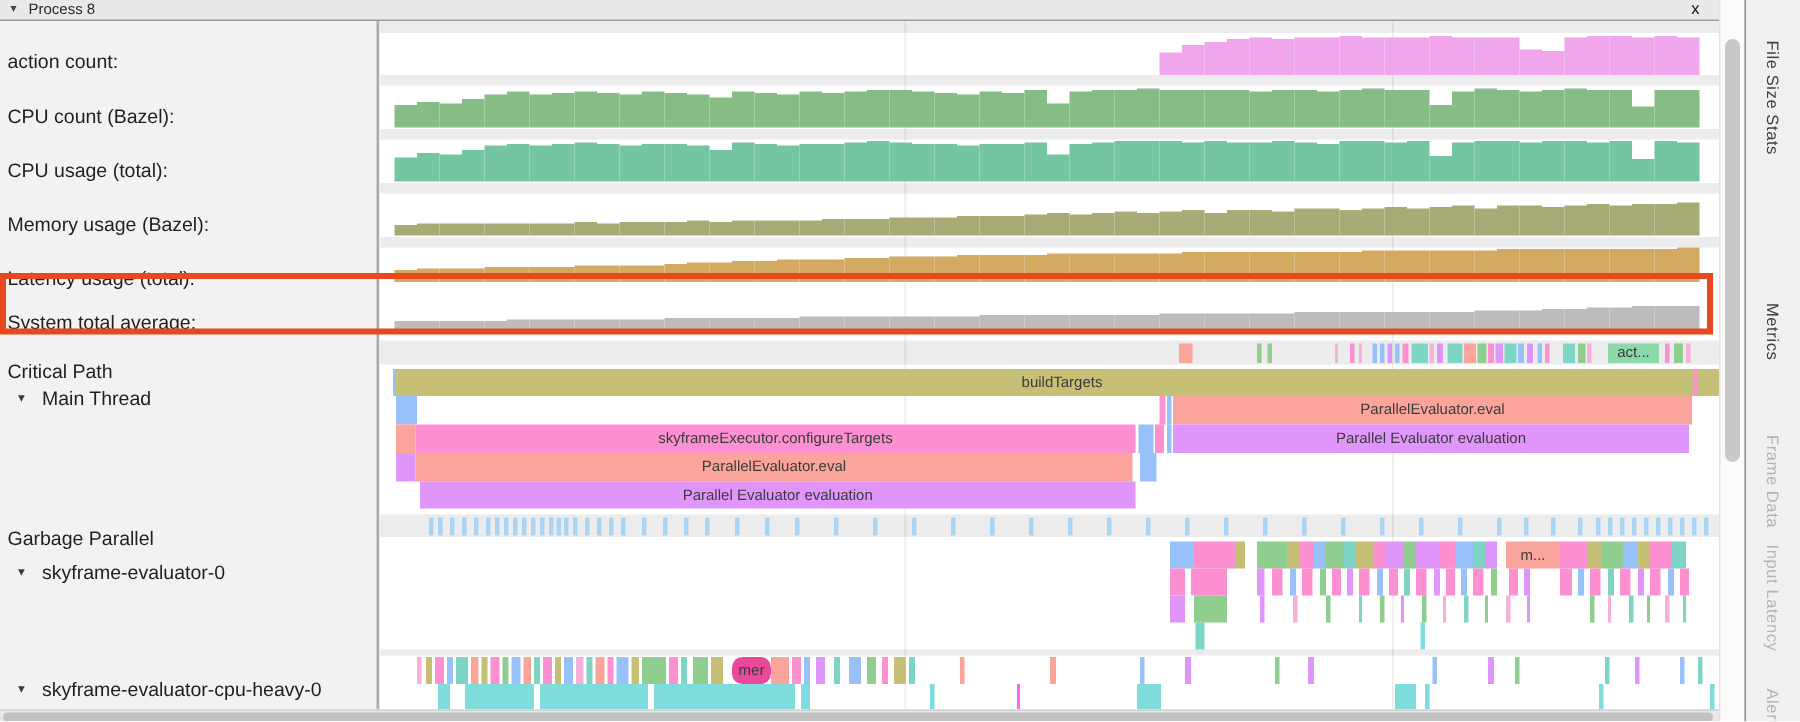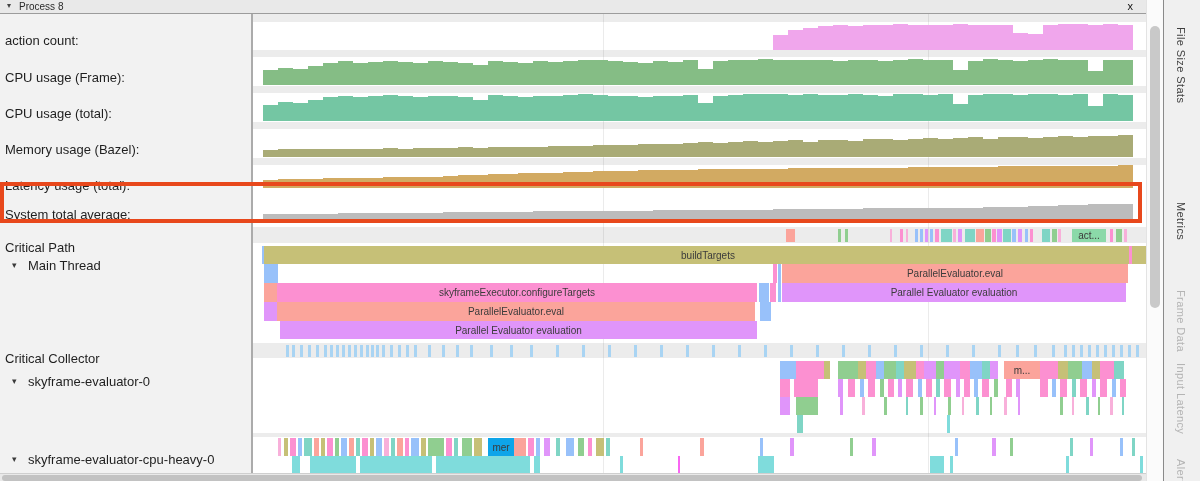--- a/index.html
+++ b/index.html
@@ -42,29 +42,29 @@
   <div id="panel">
 
     <div class="phead">
       <span class="tri">▾</span>
       <span class="ptitle">Process 8</span>
       <span class="pclose">x</span>
     </div>
 
     <div class="labelcol">
       <div class="tlabel" style="top:19px">action count:</div>
-      <div class="tlabel" style="top:56px">CPU usage (Frame):</div>
+      <div class="tlabel" style="top:56px">CPU count (Bazel):</div>
       <div class="tlabel" style="top:92px">CPU usage (total):</div>
       <div class="tlabel" style="top:128px">Memory usage (Bazel):</div>
       <div class="tlabel" style="top:164px">Latency usage (total):</div>
       <div class="tlabel" style="top:193px">System total average:</div>
       <div class="tlabel" style="top:226px">Critical Path</div>
       <span class="ttri" style="top:246px">▾</span>
       <div class="tlabel ind" style="top:244px">Main Thread</div>
-      <div class="tlabel" style="top:337px">Critical Collector</div>
+      <div class="tlabel" style="top:337px">Garbage Parallel</div>
       <span class="ttri" style="top:362px">▾</span>
       <div class="tlabel ind" style="top:360px">skyframe-evaluator-0</div>
       <span class="ttri" style="top:440px">▾</span>
       <div class="tlabel ind" style="top:438px">skyframe-evaluator-cpu-heavy-0</div>
     </div>
 
     <div class="chartcol">
 
       <div class="strip" style="top:0;height:8px"></div>
       <div class="strip" style="top:36px;height:7px"></div>
@@ -669,21 +669,21 @@
           <div class="blk" style="left: 138px; width: 4px; background: rgb(127, 213, 197);"></div>
           <div class="blk" style="left: 144px; width: 6px; background: rgb(251, 164, 155);"></div>
           <div class="blk" style="left: 152px; width: 4px; background: rgb(252, 144, 209);"></div>
           <div class="blk" style="left: 158px; width: 8px; background: rgb(152, 193, 250);"></div>
           <div class="blk" style="left: 168px; width: 5px; background: rgb(198, 192, 119);"></div>
           <div class="blk" style="left: 175px; width: 16px; background: rgb(144, 206, 144);"></div>
           <div class="blk" style="left: 193px; width: 6px; background: rgb(252, 144, 209);"></div>
           <div class="blk" style="left: 201px; width: 4px; background: rgb(127, 213, 197);"></div>
           <div class="blk" style="left: 209px; width: 10px; background: rgb(144, 206, 144);"></div>
           <div class="blk" style="left: 221px; width: 8px; background: rgb(198, 192, 119);"></div>
-          <div class="blk" style="left: 235px; width: 26px; background: #0ea5e9;">mer</div>
+          <div class="blk" style="left: 235px; width: 26px; background: #ec4899; border-radius: 7px;">mer</div>
           <div class="blk" style="left: 261px; width: 12px; background: rgb(251, 164, 155);"></div>
           <div class="blk" style="left: 275px; width: 6px; background: rgb(252, 144, 209);"></div>
           <div class="blk" style="left: 283px; width: 4px; background: rgb(152, 193, 250);"></div>
           <div class="blk" style="left: 291px; width: 6px; background: rgb(224, 149, 250);"></div>
           <div class="blk" style="left: 303px; width: 4px; background: rgb(127, 213, 197);"></div>
           <div class="blk" style="left: 313px; width: 8px; background: rgb(152, 193, 250);"></div>
           <div class="blk" style="left: 325px; width: 6px; background: rgb(144, 206, 144);"></div>
           <div class="blk" style="left: 335px; width: 4px; background: rgb(252, 144, 209);"></div>
           <div class="blk" style="left: 343px; width: 8px; background: rgb(198, 192, 119);"></div>
           <div class="blk" style="left: 353px; width: 4px; background: rgb(127, 213, 197);"></div>

